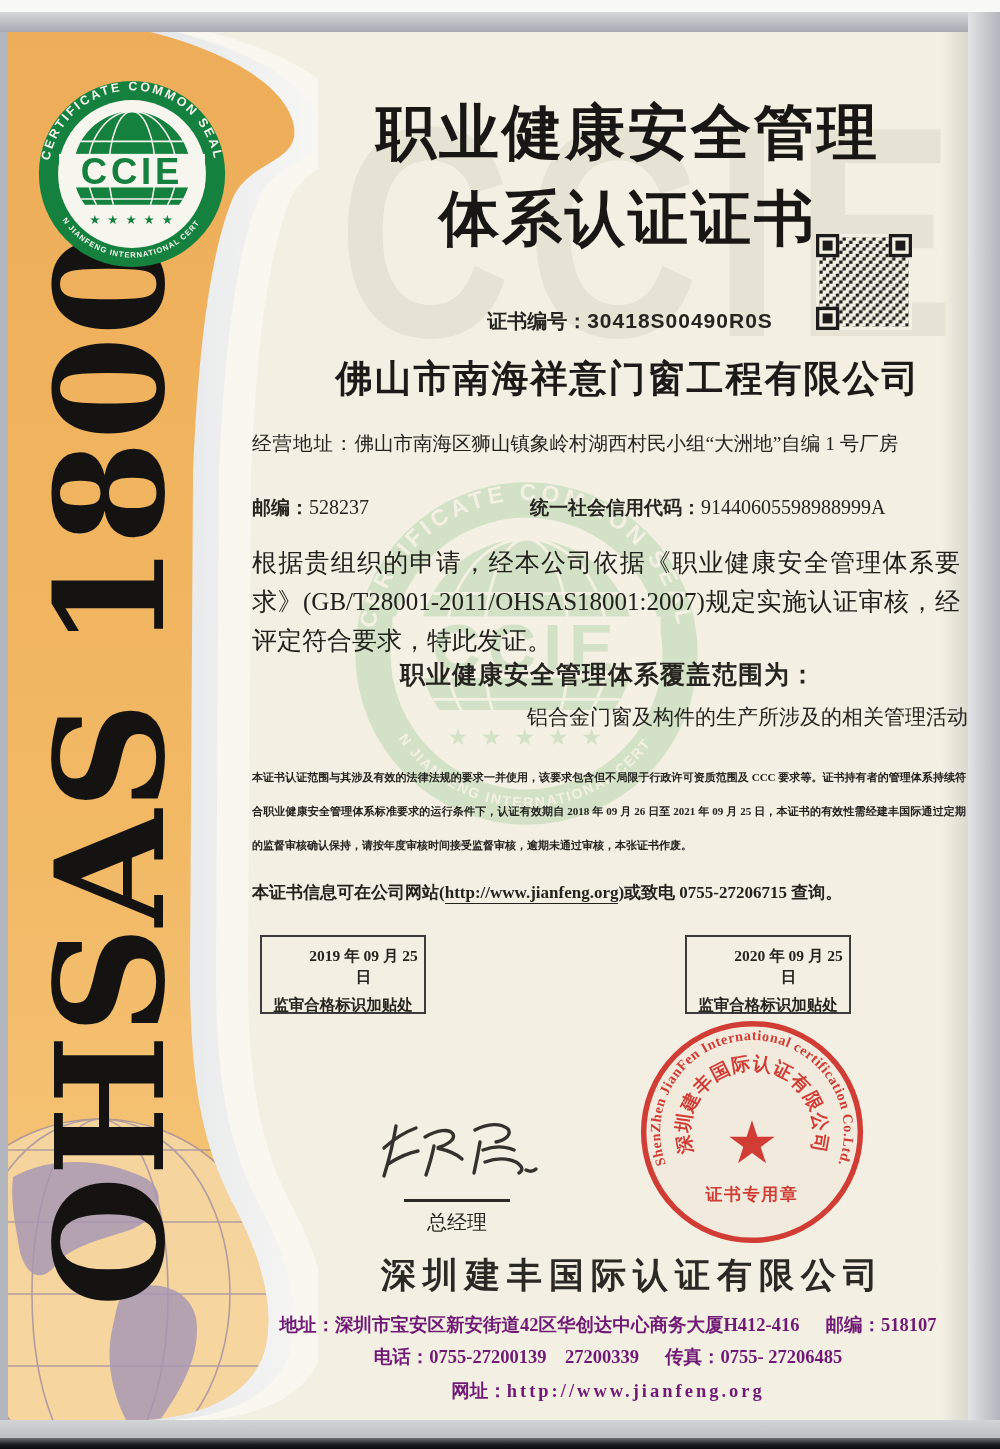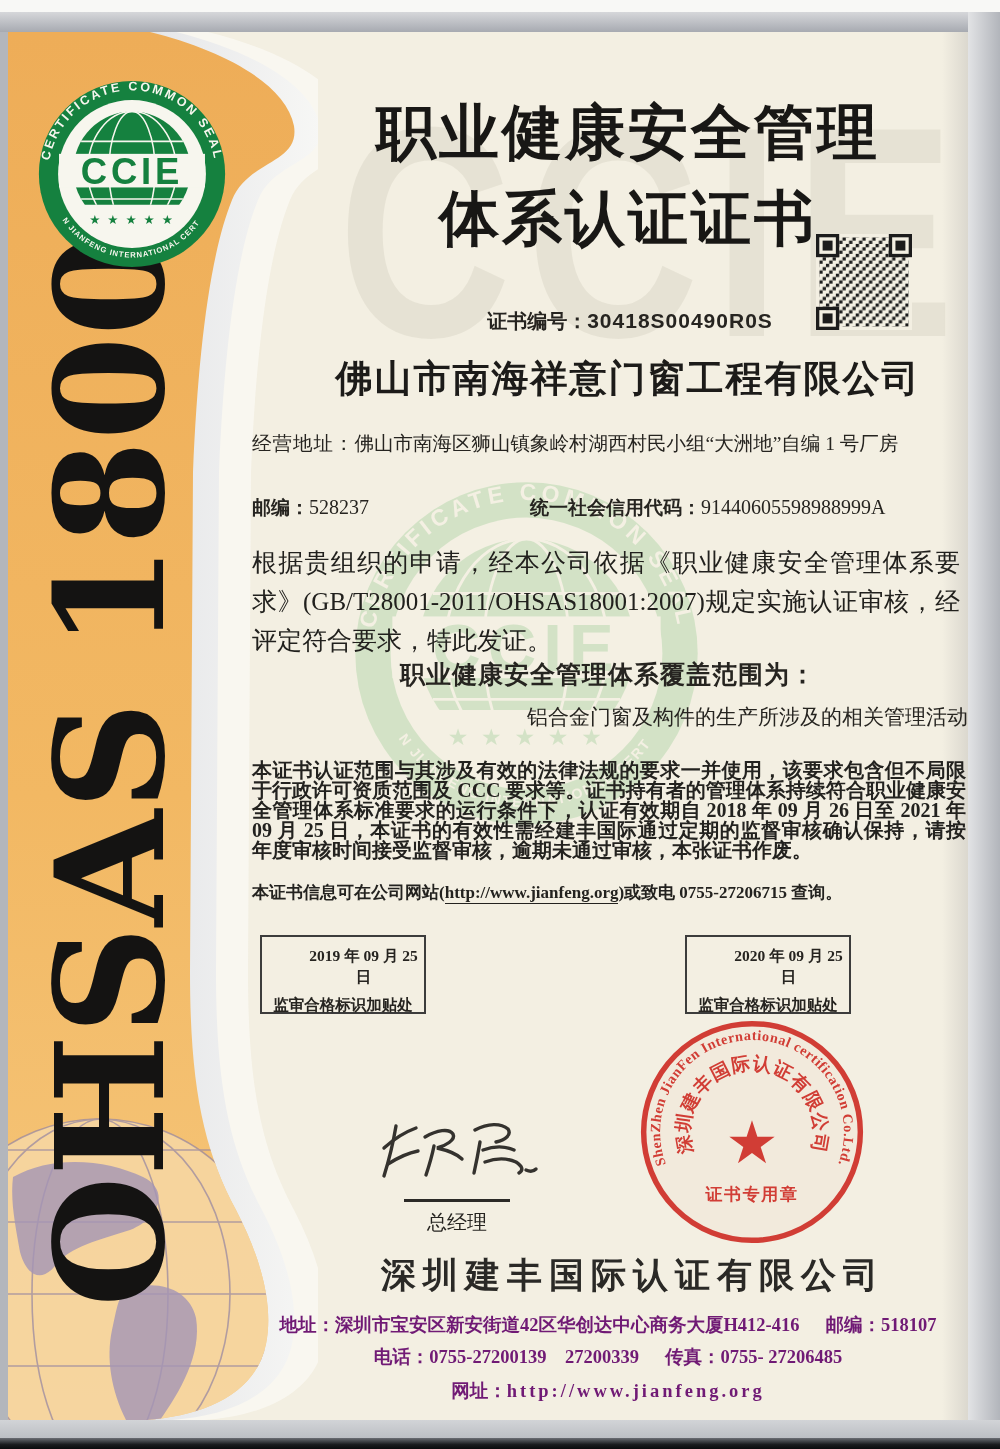--- a/index.html
+++ b/index.html
@@ -50,21 +50,21 @@
   .postal-row{position:absolute;left:244px;top:463px;width:652px;font-size:20px;}
   .postal-row .lab{font-weight:700;font-family:"Liberation Sans","DejaVu Sans",sans-serif;font-size:19px;}
   .postal-row .credit{position:absolute;left:278px;top:0;}
   .grant{position:absolute;left:244px;top:511px;width:708px;font-size:25px;line-height:39px;
       text-align:justify;color:#21201d;}
   .scope-h{position:absolute;left:240px;top:626px;width:720px;text-align:center;
       font-size:25px;font-weight:700;letter-spacing:1px;}
   .scope-t{position:absolute;left:240px;top:671px;width:720px;text-align:right;font-size:21px;}
   .issue-d{position:absolute;left:240px;top:705px;width:720px;text-align:center;
       font-size:20.5px;font-weight:700;}
-  .terms{position:absolute;left:244px;top:728px;width:714px;font-size:20px;line-height:20px;
+  .terms{position:absolute;left:244px;top:728px;width:714px;font-size:11px;line-height:34px;
       text-align:justify;font-weight:600;color:#23221f;}
   .qline{position:absolute;left:244px;width:714px;font-size:17px;font-weight:600;color:#23221f;}
   .qline .url{font-weight:700;border-bottom:1.5px solid #23221f;padding-bottom:1px;}
   .svbox{position:absolute;top:903px;width:162px;height:66px;border:2px solid #3c3c3c;
       text-align:center;font-weight:700;font-size:15.5px;padding-top:9px;box-sizing:content-box;}
   .svbox .d{display:block;margin-bottom:7px;padding-left:41px;}
   .stamp{position:absolute;left:628px;top:984px;width:232px;height:232px;z-index:4;opacity:.93;}
   .sig{position:absolute;left:372px;top:1080px;width:185px;height:85px;}
   .sig-line{position:absolute;left:396px;top:1167px;width:106px;height:3px;background:#2b2a27;}
   .sig-title{position:absolute;left:396px;top:1177px;width:106px;text-align:center;font-size:20px;}

